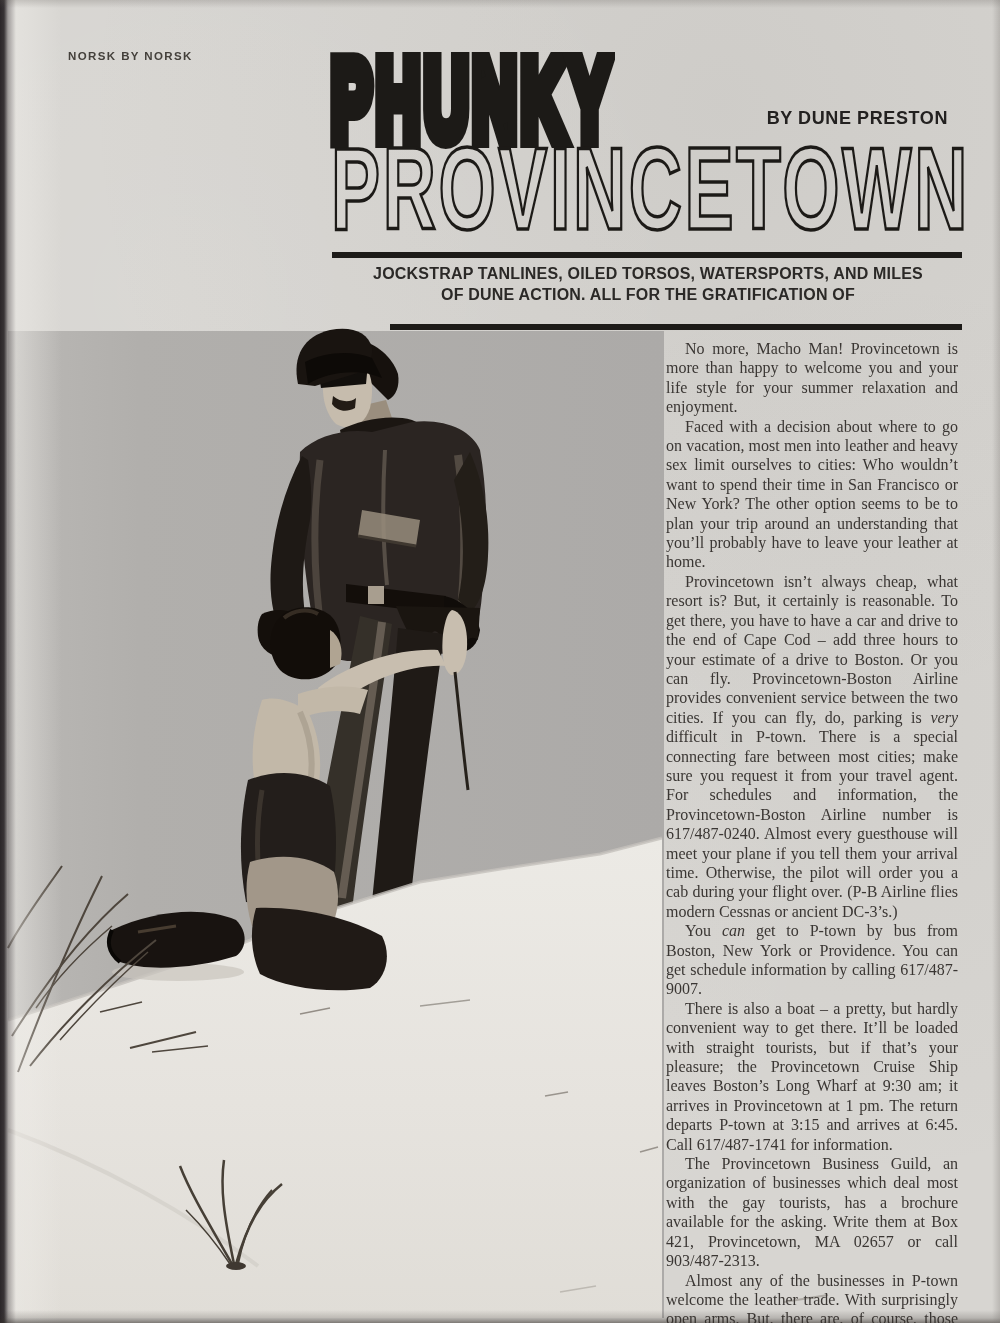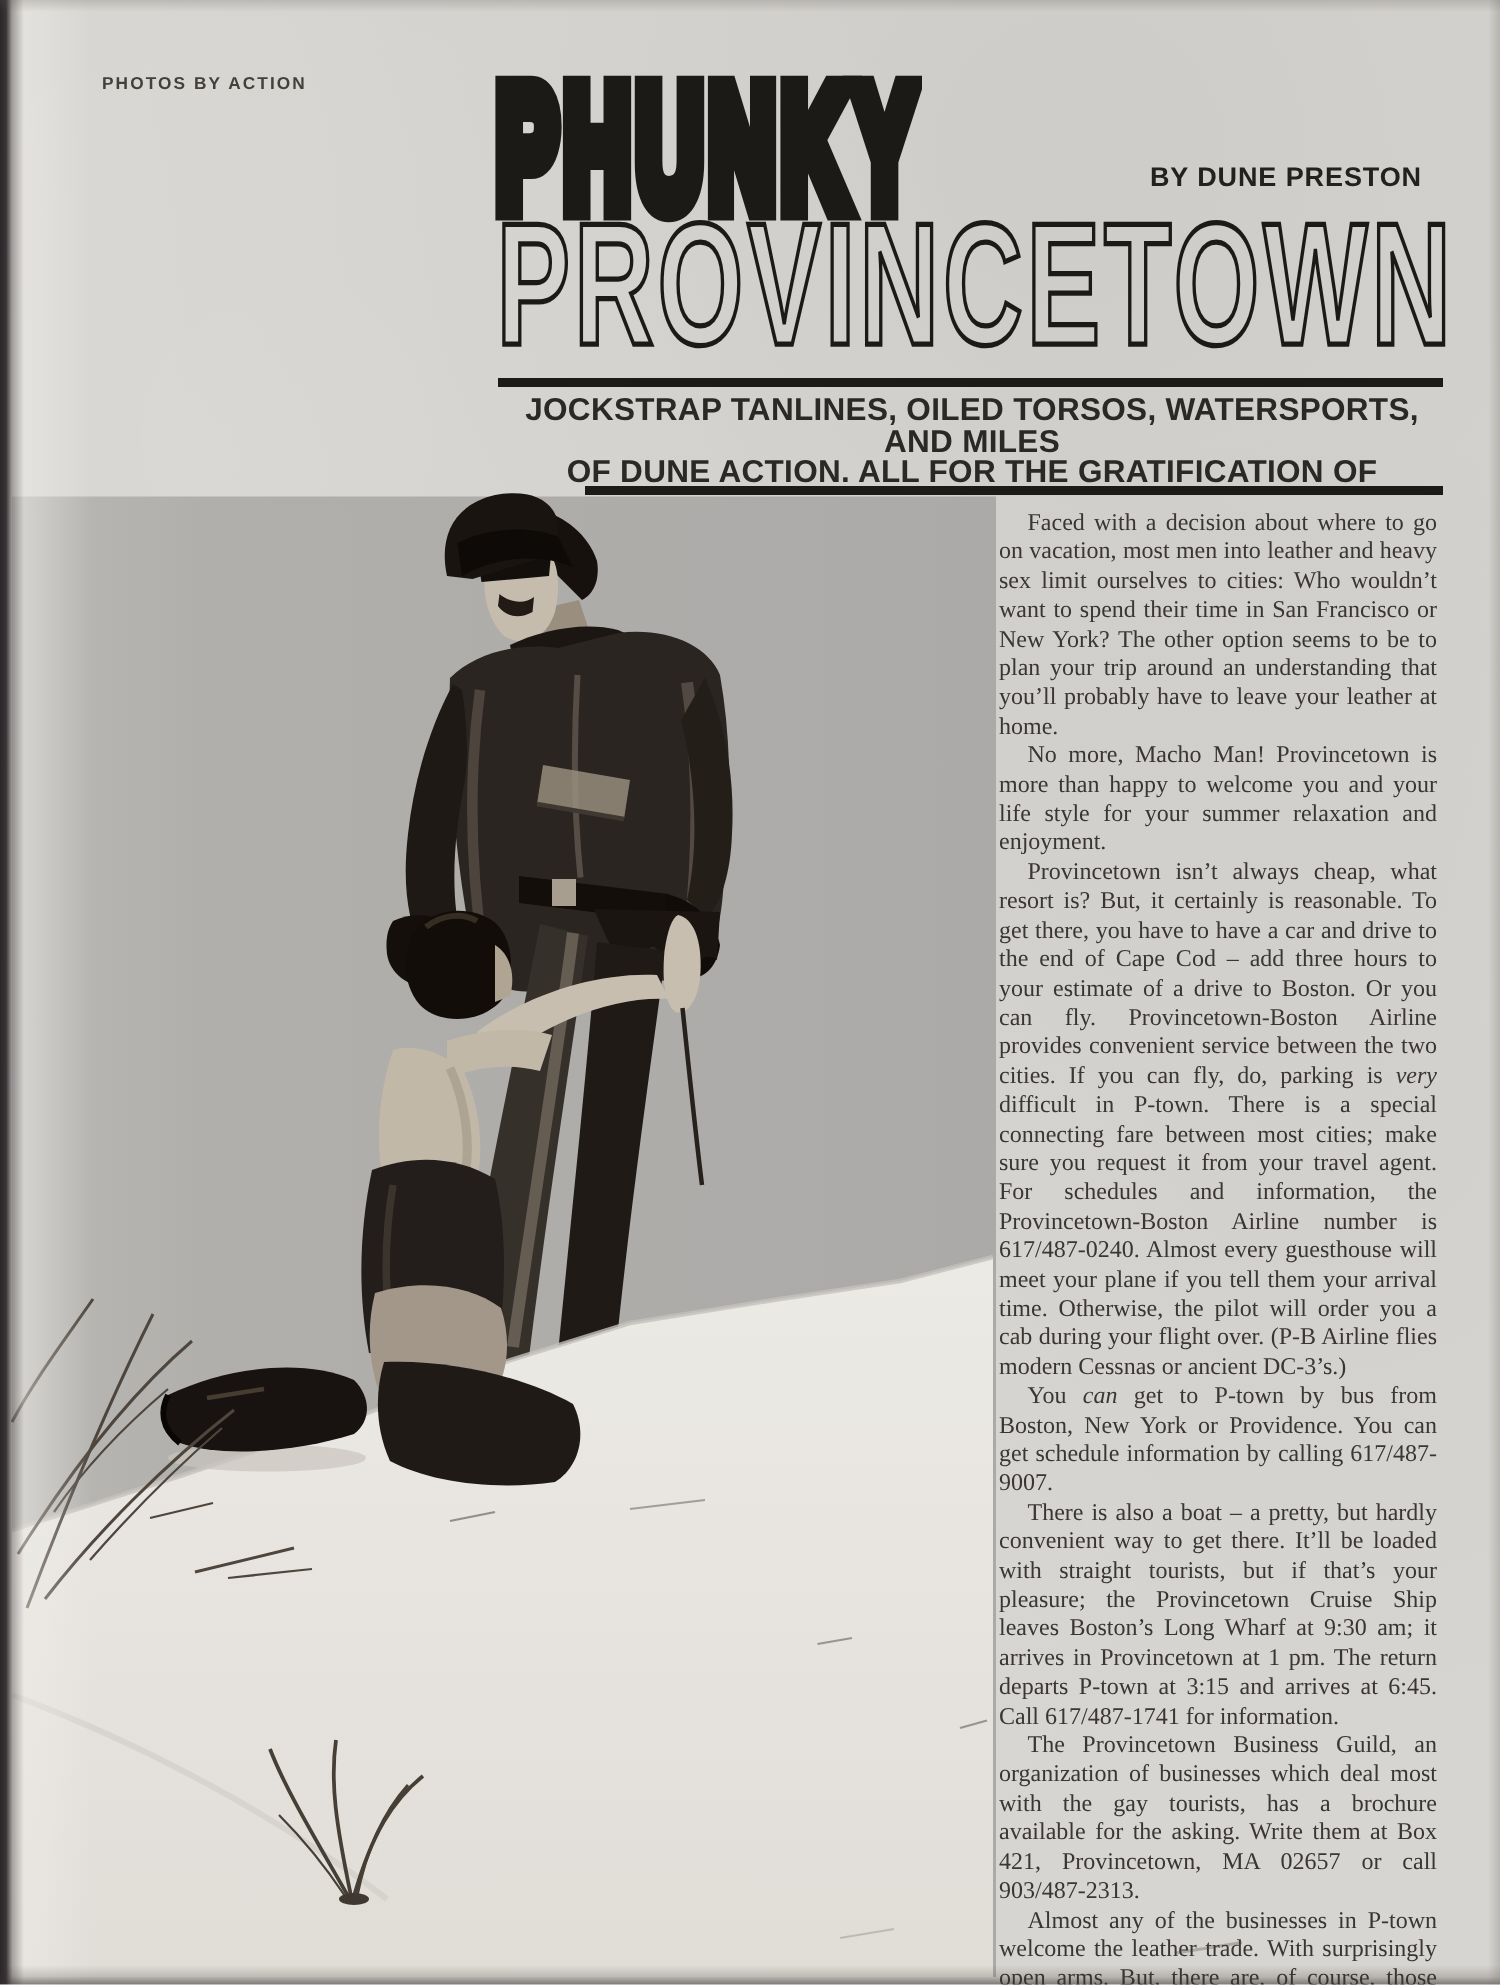--- a/index.html
+++ b/index.html
@@ -34,21 +34,21 @@
     position:absolute;left:331px;top:131px;margin:0;z-index:4;
     font-size:116px;line-height:116px;font-weight:bold;white-space:nowrap;
     color:transparent;-webkit-text-stroke:3.5px #1c1a17;letter-spacing:4px;
     transform:scaleX(0.635);transform-origin:left top;
   }
   .rule{position:absolute;height:6px;background:#1d1b18;z-index:4;}
   .rule-top{left:332px;top:252px;width:630px;}
   .rule-bottom{left:390px;top:324px;width:572px;}
   .deck{
     position:absolute;left:333px;top:264px;width:630px;z-index:4;
-    text-align:center;font-weight:bold;font-size:21px;line-height:20.5px;
+    text-align:center;font-weight:bold;font-size:16px;line-height:20.5px;
     letter-spacing:.2px;color:#2b2927;
   }
   .article{
     position:absolute;left:666px;top:339px;width:292px;z-index:4;
     font-family:"Liberation Serif", serif;font-size:16px;line-height:19.4px;
     text-align:justify;color:#3a3633;
   }
   .article p{margin:0;text-indent:19px;}
   .edge-left{
     position:absolute;left:0;top:0;width:62px;height:1323px;z-index:6;pointer-events:none;
@@ -163,35 +163,35 @@
       <path d="M234,1264 C224,1216 220,1188 224,1160" stroke="#463f36" stroke-width="2.5"></path>
       <path d="M236,1264 C248,1222 262,1200 282,1184" stroke="#463f36" stroke-width="2.5"></path>
       <path d="M238,1264 C244,1234 256,1208 272,1190" stroke="#463f36" stroke-width="2"></path>
       <path d="M230,1264 C214,1240 200,1224 186,1210" stroke="#463f36" stroke-width="1.5"></path>
       <ellipse cx="236" cy="1266" rx="10" ry="4" fill="#3f3831" stroke="none"></ellipse>
       <path d="M784,1302 L828,1295" stroke="#8a857d" stroke-width="2" opacity=".55"></path>
       <path d="M560,1292 L596,1286" stroke="#8a857d" stroke-width="1.5" opacity=".4"></path>
     </g>
   </svg>
 
-  <div class="credit">PHOTOS BY ACTION</div>
+  <div class="credit">NORSK BY NORSK</div>
   <h1 class="title-solid">PHUNKY</h1>
   <div class="byline">BY DUNE PRESTON</div>
   <h1 class="title-outline">PROVINCETOWN</h1>
 
   <div class="rule rule-top"></div>
   <div class="deck">
     <div>JOCKSTRAP TANLINES, OILED TORSOS, WATERSPORTS, AND MILES</div>
     <div>OF DUNE ACTION. ALL FOR THE GRATIFICATION OF</div>
   </div>
   <div class="rule rule-bottom"></div>
 
   <div class="article" id="article">
+      <p>No more, Macho Man! Provincetown is more than happy to welcome you and your life style for your summer relaxation and enjoyment.</p>
       <p>Faced with a decision about where to go on vacation, most men into leather and heavy sex limit ourselves to cities: Who wouldn’t want to spend their time in San Francisco or New York? The other option seems to be to plan your trip around an understanding that you’ll probably have to leave your leather at home.</p>
-      <p>No more, Macho Man! Provincetown is more than happy to welcome you and your life style for your summer relaxation and enjoyment.</p>
       <p>Provincetown isn’t always cheap, what resort is? But, it certainly is reasonable. To get there, you have to have a car and drive to the end of Cape Cod – add three hours to your estimate of a drive to Boston. Or you can fly. Provincetown-Boston Airline provides convenient service between the two cities. If you can fly, do, parking is <i>very</i> difficult in P-town. There is a special connecting fare between most cities; make sure you request it from your travel agent. For schedules and information, the Provincetown-Boston Airline number is 617/487-0240. Almost every guesthouse will meet your plane if you tell them your arrival time. Otherwise, the pilot will order you a cab during your flight over. (P-B Airline flies modern Cessnas or ancient DC-3’s.)</p>
       <p>You <i>can</i> get to P-town by bus from Boston, New York or Providence. You can get schedule information by calling 617/487-9007.</p>
       <p>There is also a boat – a pretty, but hardly convenient way to get there. It’ll be loaded with straight tourists, but if that’s your pleasure; the Provincetown Cruise Ship leaves Boston’s Long Wharf at 9:30 am; it arrives in Provincetown at 1 pm. The return departs P-town at 3:15 and arrives at 6:45. Call 617/487-1741 for information.</p>
       <p>The Provincetown Business Guild, an organization of businesses which deal most with the gay tourists, has a brochure available for the asking. Write them at Box 421, Provincetown, MA 02657 or call 903/487-2313.</p>
       <p>Almost any of the businesses in P-town welcome the leather trade. With surprisingly open arms. But, there are, of course, those places we know about that are even more willing to identify themselves with the special needs of the  reader:</p>
     </div>
 
   <div class="edge-left"></div>
   <div class="edge-top"></div>
   <div class="edge-bottom"></div>

